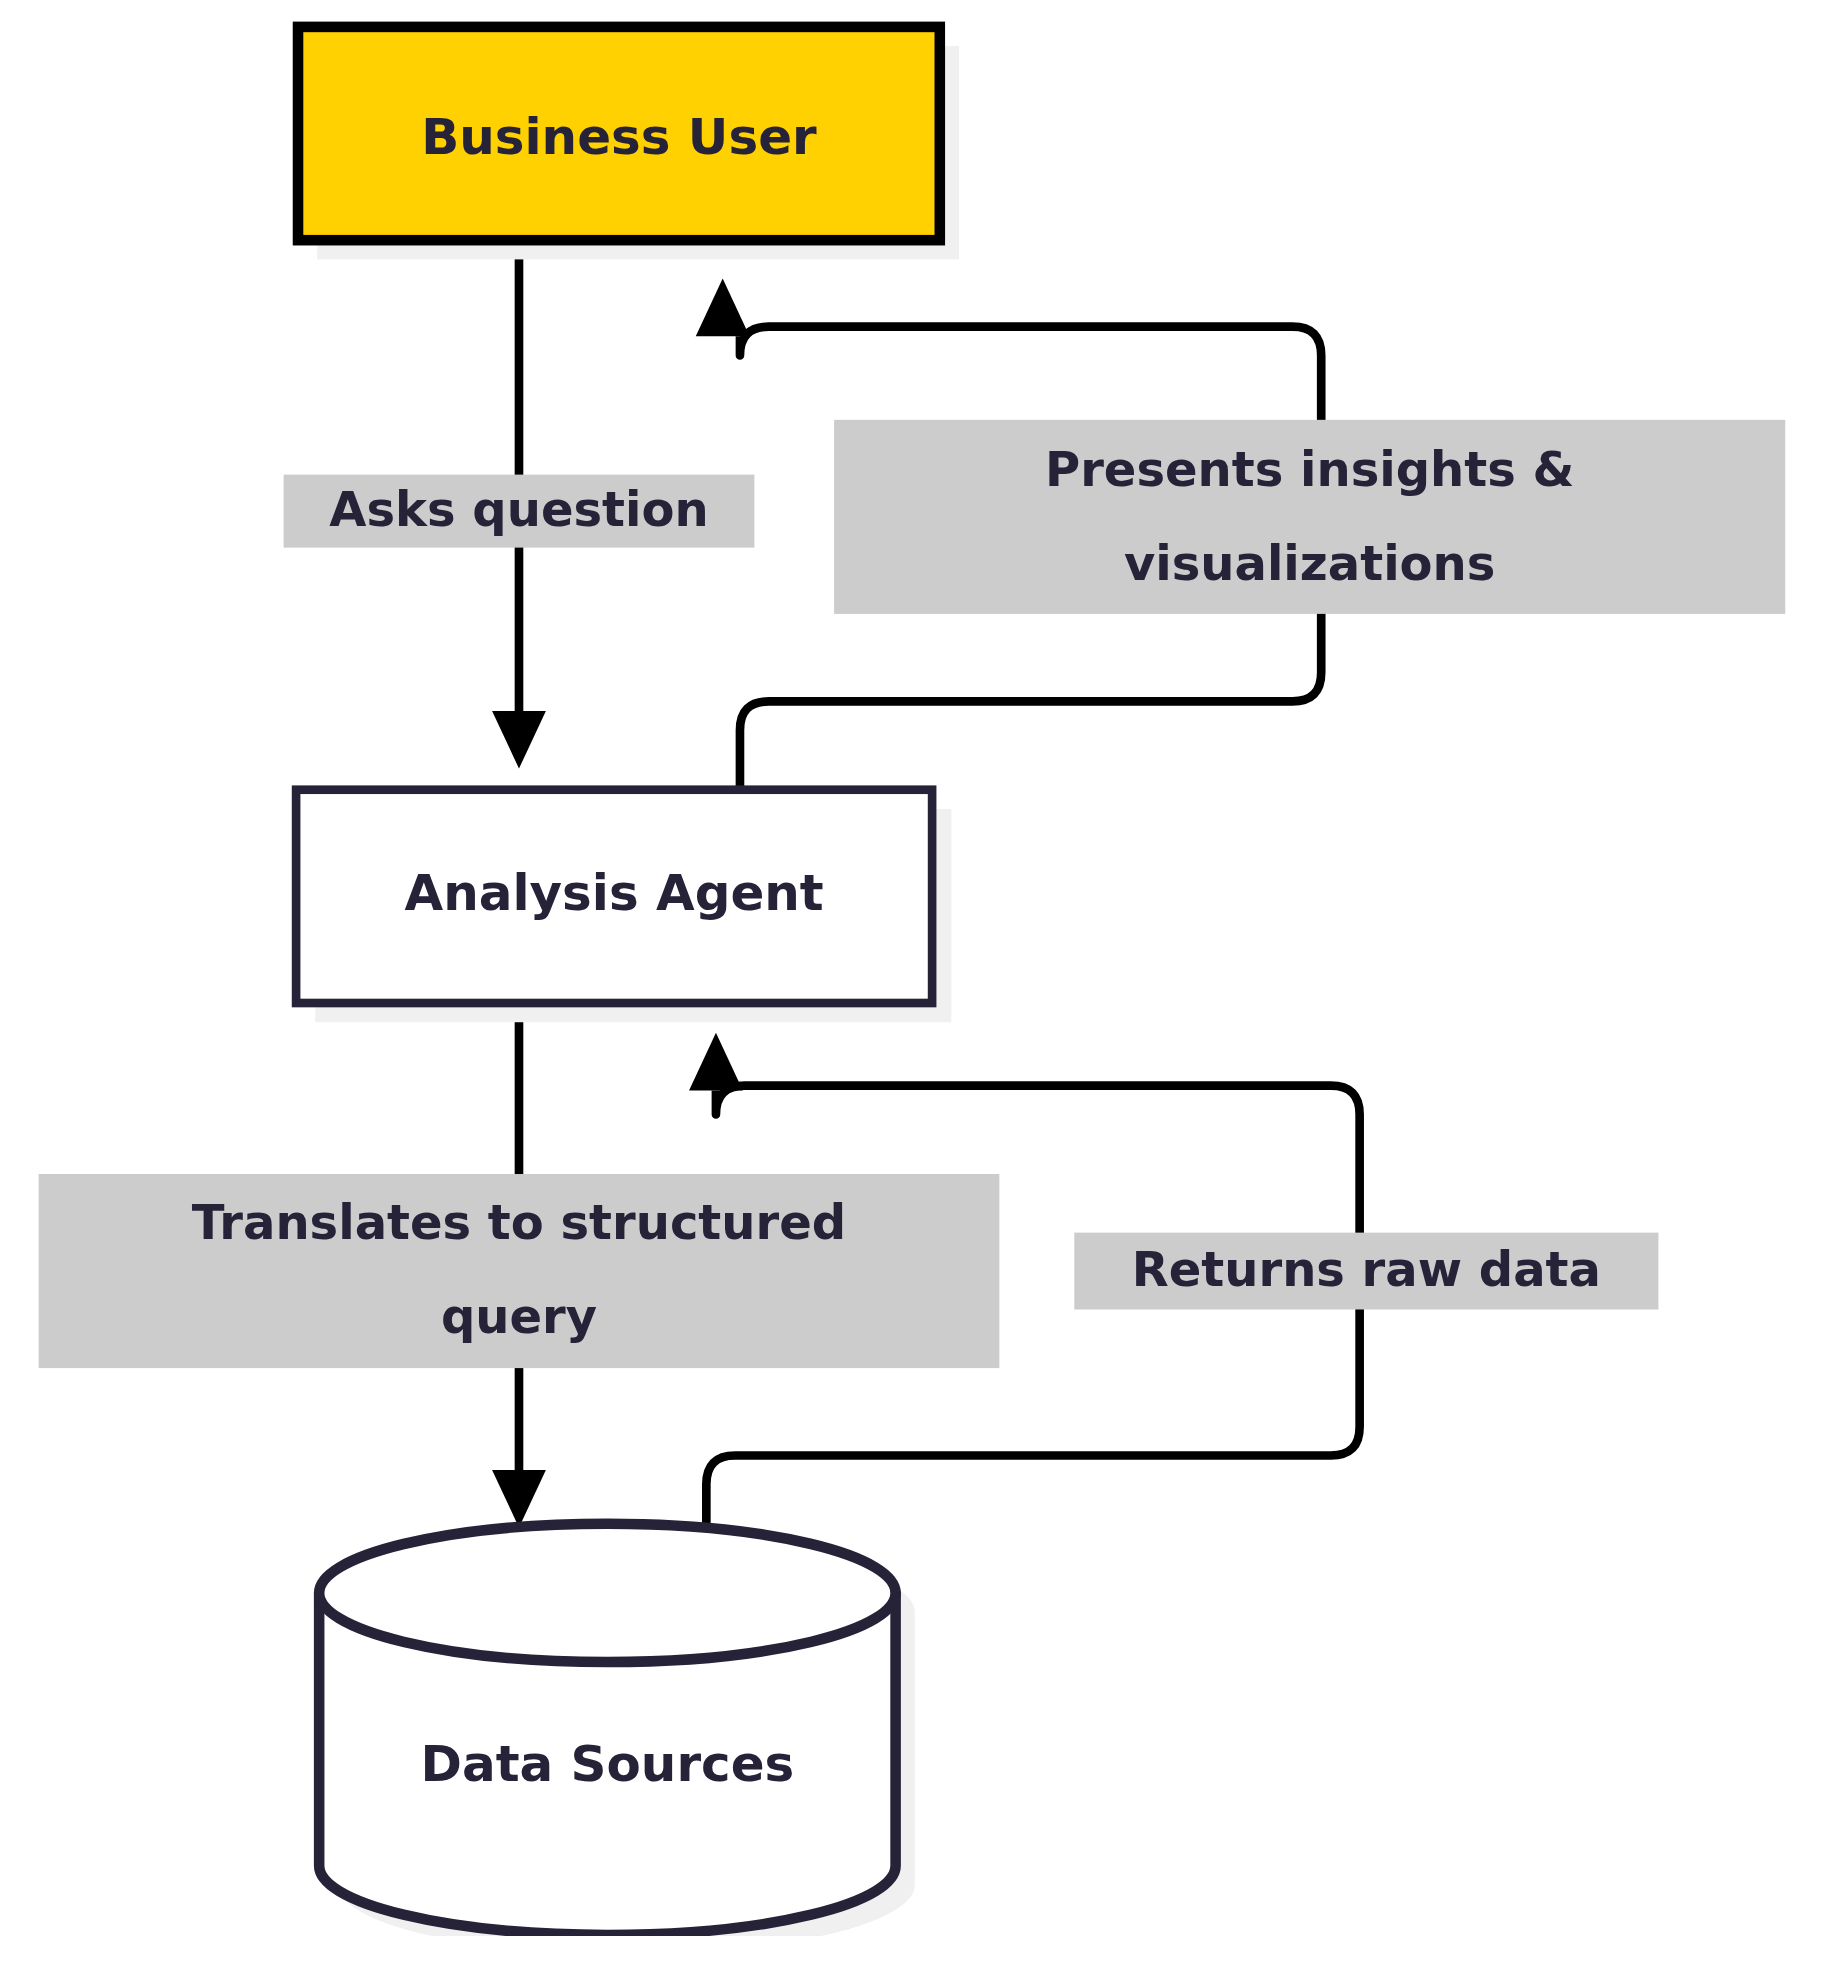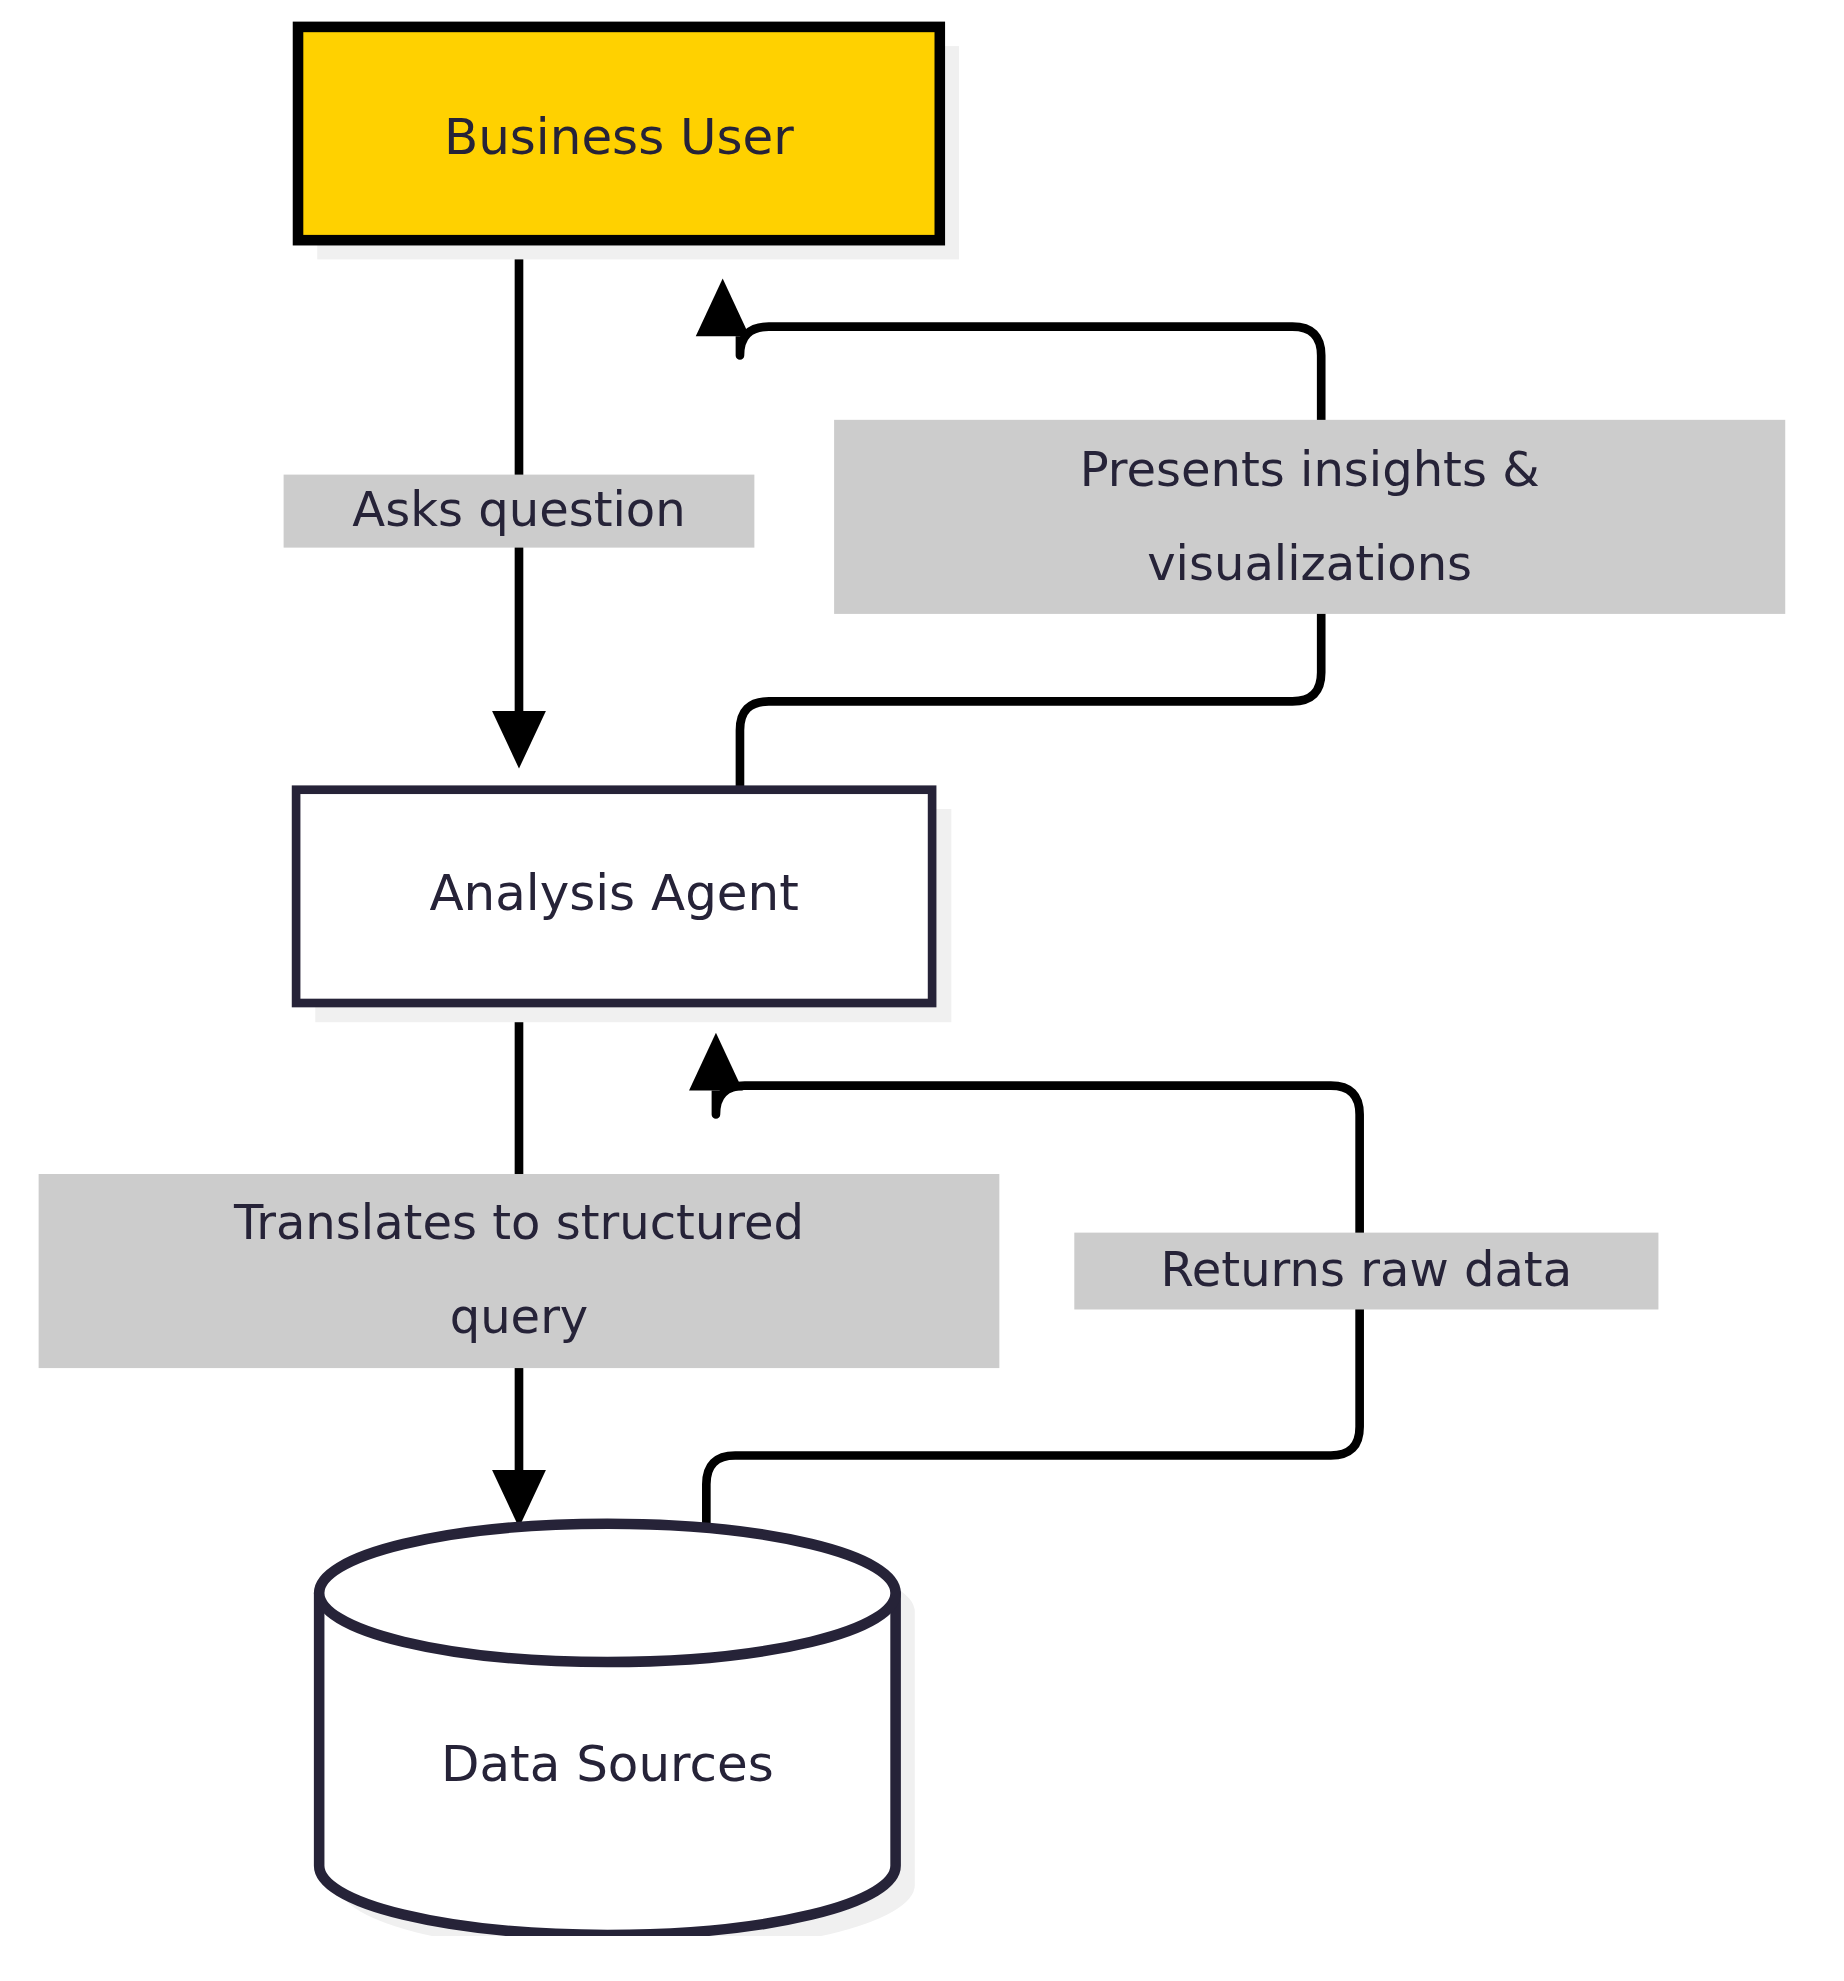--- a/index.html
+++ b/index.html
@@ -9,20 +9,21 @@
   }
   body {
     font-family: "DejaVu Sans", sans-serif;
   }
   #diagram-root {
     position: relative;
     width: 1845px;
     height: 1936px;
     background: #ffffff;
     overflow: hidden;
+    font-weight: bold;
   }
   #flow-svg {
     position: absolute;
     top: 0;
     left: 0;
     width: 1845px;
     height: 1982px;
   }
   .node-label {
     fill: #262338;

